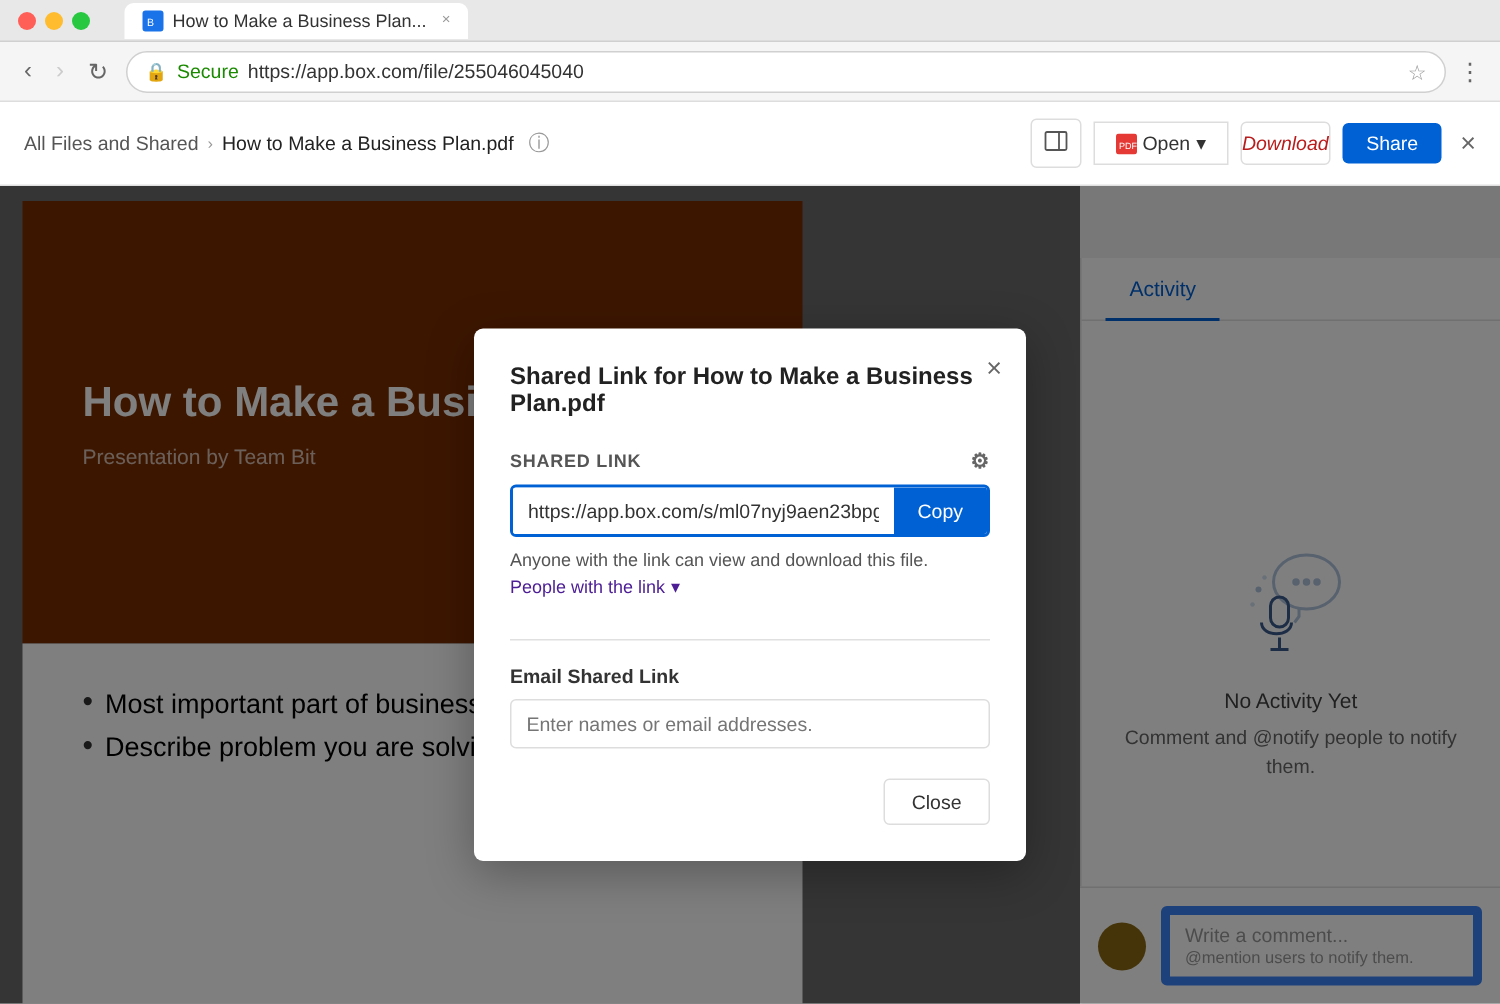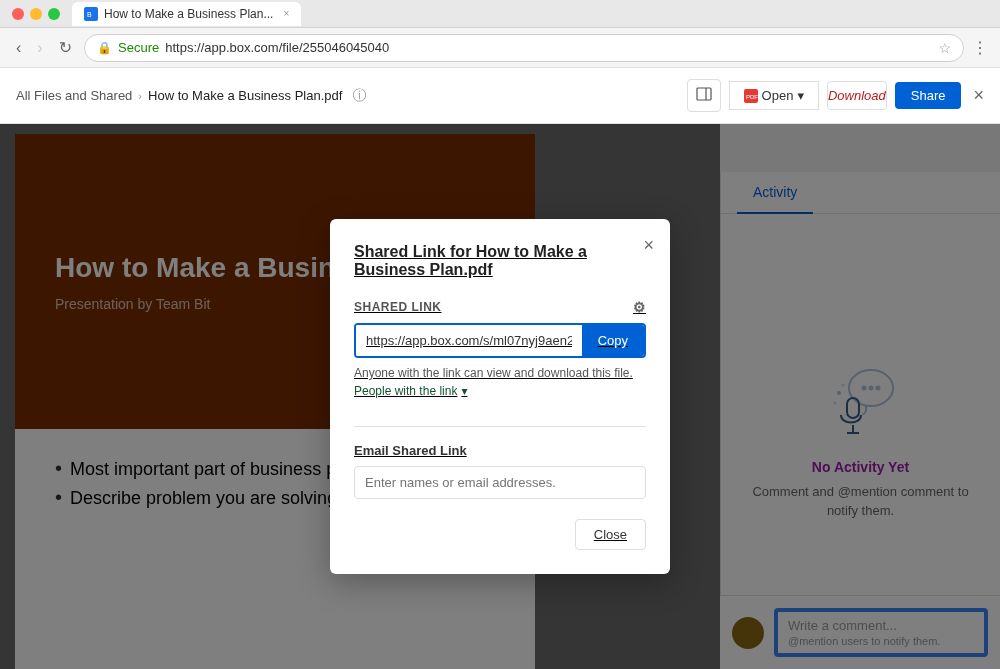--- a/index.html
+++ b/index.html
@@ -5,21 +5,21 @@
     * { box-sizing: border-box; margin: 0; padding: 0; }
     body { font-family: -apple-system, BlinkMacSystemFont, 'Segoe UI', sans-serif; background: #f0f0f0; width: 1000px; height: 669px; overflow: hidden; position: relative; }
 
     
     .browser-titlebar {
       background: #e8e8e8;
       height: 28px;
       display: flex;
       align-items: center;
       padding: 0 12px;
-      gap: 4px;
+      gap: 15px;
       border-bottom: 1px solid #d0d0d0;
     }
     .browser-dots { display: flex; gap: 6px; }
     .dot { width: 12px; height: 12px; border-radius: 50%; }
     .dot-red { background: #ff5f57; }
     .dot-yellow { background: #febc2e; }
     .dot-green { background: #28c840; }
 
     .browser-tab {
       display: flex; align-items: center; gap: 6px;
@@ -152,21 +152,21 @@
       flex-direction: column;
       align-items: center;
       justify-content: center;
       padding: 20px;
     }
     .activity-icon {
       width: 80px;
       height: 80px;
       margin-bottom: 16px;
     }
-    .no-activity-title { font-size: 14px; font-weight: 700; color: #a21caf; margin-bottom: 8px; }
+    .no-activity-title { font-size: 14px; font-weight: 400; color: #404040; margin-bottom: 8px; }
     .no-activity-desc { font-size: 13px; color: #666; text-align: center; line-height: 1.4; }
 
     
     .comment-area {
       border-top: 1px solid #e0e0e0;
       padding: 12px;
       display: flex;
       align-items: center;
       gap: 10px;
       position: absolute;
@@ -177,21 +177,21 @@
     }
     .avatar {
       width: 32px;
       height: 32px;
       border-radius: 50%;
       background: #8b6914;
       flex-shrink: 0;
     }
     .comment-input-wrap {
       flex: 1;
-      border: 4px solid #3b82f6;
+      border: 6px solid #3b82f6;
       border-radius: 4px;
       padding: 6px 10px;
     }
     .comment-placeholder { font-size: 13px; color: #999; }
     .comment-mention { font-size: 11px; color: #999; margin-top: 2px; }
 
     
     .overlay {
       position: absolute;
       top: 0; left: 0; right: 0; bottom: 0;
@@ -199,25 +199,24 @@
       z-index: 10;
       display: flex;
       align-items: center;
       justify-content: center;
     }
 
     
     .modal {
       background: #fff;
       border-radius: 6px;
-      width: 340px;
+      width: 368px;
       padding: 24px;
       position: relative;
       box-shadow: 0 8px 32px rgba(0,0,0,0.3);
-      text-decoration: underline;
     }
     .modal-title { font-size: 16px; font-weight: 600; color: #222; margin-bottom: 20px; }
     .modal-close {
       position: absolute;
       top: 16px; right: 16px;
       background: none; border: none;
       cursor: pointer; color: #666; font-size: 18px;
     }
 
     .modal-section-label {
@@ -249,21 +248,21 @@
       border: none;
       color: #fff;
       padding: 8px 16px;
       font-size: 13px;
       font-weight: 500;
       cursor: pointer;
       white-space: nowrap;
     }
 
     .link-info { font-size: 12px; color: #555; margin-bottom: 4px; }
-    .people-link { font-size: 12px; color: #14532d; cursor: pointer; display: flex; align-items: center; gap: 4px; margin-bottom: 28px; }
+    .people-link { font-size: 12px; color: #4c1d95; cursor: pointer; display: flex; align-items: center; gap: 4px; margin-bottom: 28px; }
 
     .modal-divider { height: 1px; background: #e0e0e0; margin: 16px 0; }
 
     .email-section-label { font-size: 13px; font-weight: 600; color: #333; margin-bottom: 8px; }
     .email-input {
       width: 100%;
       border: 1px solid #ddd;
       border-radius: 4px;
       padding: 8px 10px;
       font-size: 13px;
@@ -390,21 +389,21 @@
           <path d="M20,52 C20,62 40,62 40,52" fill="none" stroke="#3a5a8c" stroke-width="2"></path>
           <line x1="32" y1="62" x2="32" y2="70" stroke="#3a5a8c" stroke-width="2"></line>
           <line x1="26" y1="70" x2="38" y2="70" stroke="#3a5a8c" stroke-width="2"></line>
 
           <circle cx="18" cy="30" r="2" fill="#b0c4de"></circle>
           <circle cx="14" cy="40" r="1.5" fill="#d0e0f0"></circle>
           <circle cx="22" cy="22" r="1.5" fill="#d0e0f0"></circle>
         </svg>
       </div>
       <div class="no-activity-title">No Activity Yet</div>
-      <div class="no-activity-desc">Comment and @mention comment to notify them.</div>
+      <div class="no-activity-desc">Comment and @notify people to notify them.</div>
     </div>
   </div>
 
   <div class="comment-area">
     <div class="avatar"></div>
     <div class="comment-input-wrap">
       <div class="comment-placeholder">Write a comment...</div>
       <div class="comment-mention">@mention users to notify them.</div>
     </div>
   </div>

